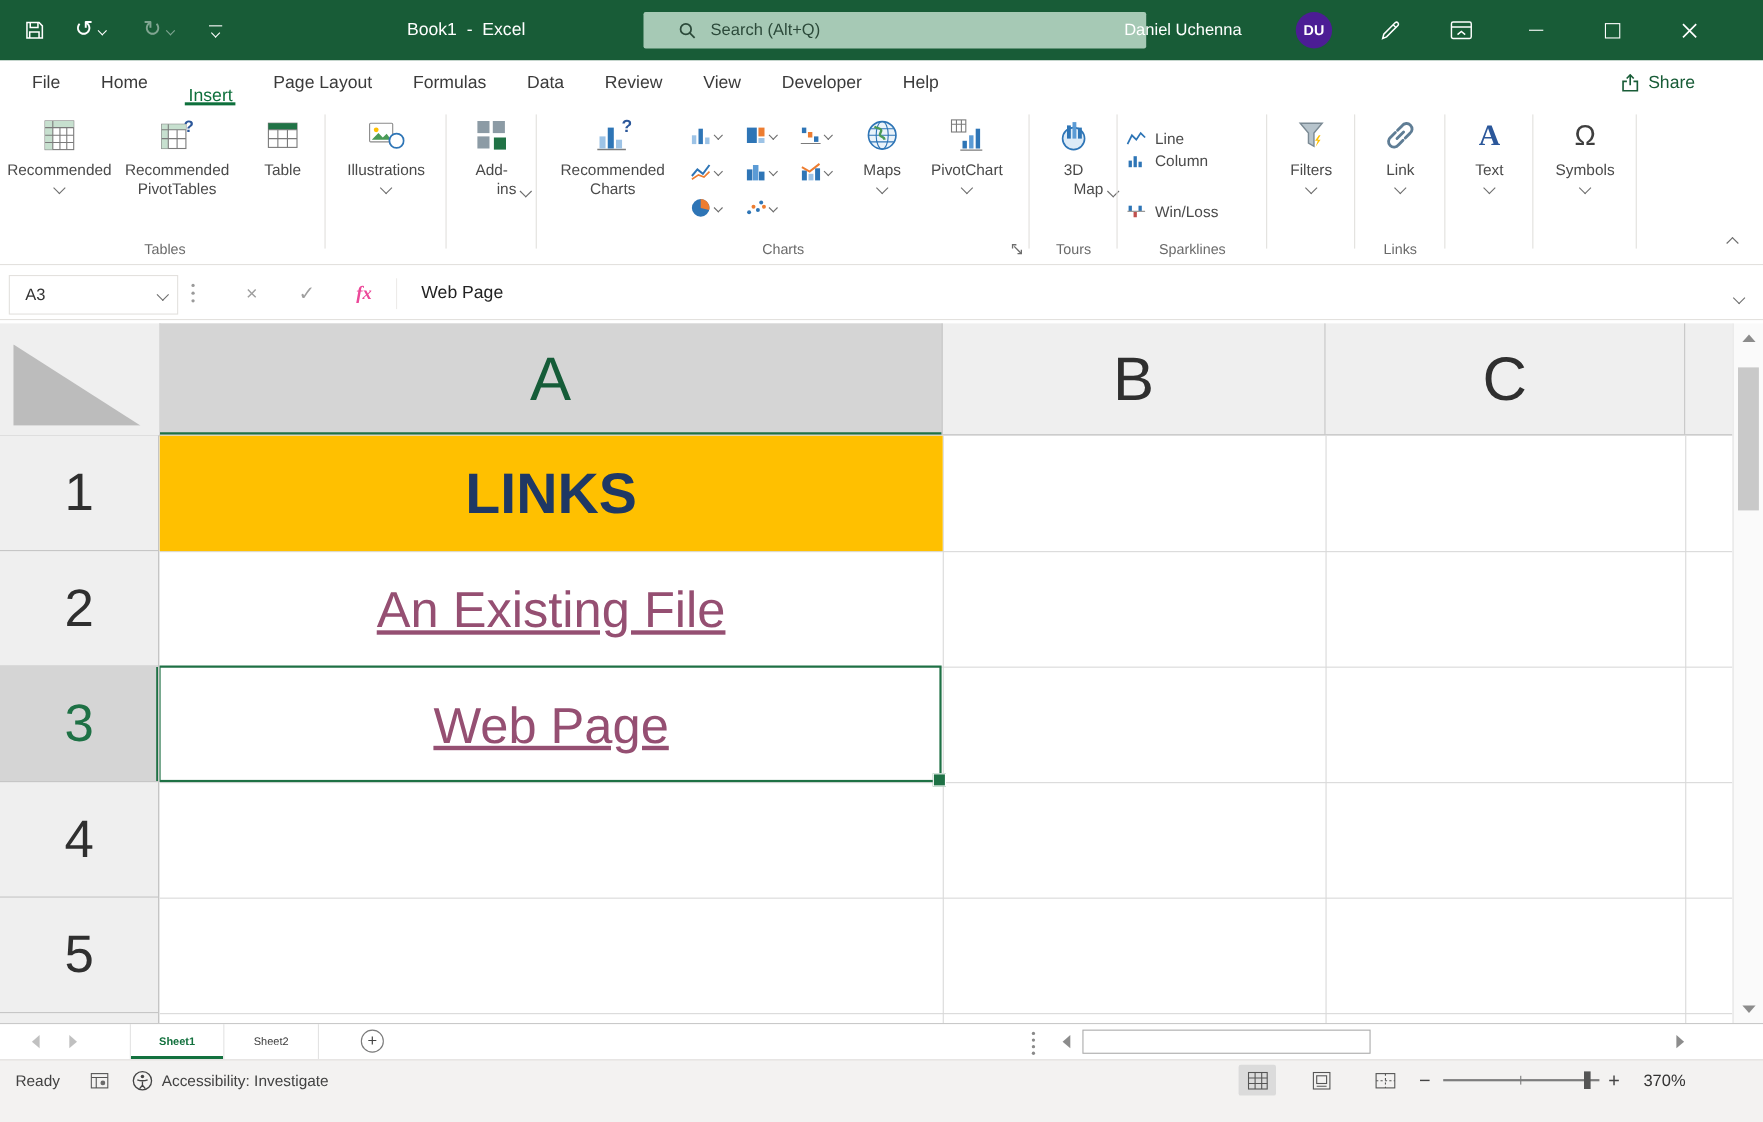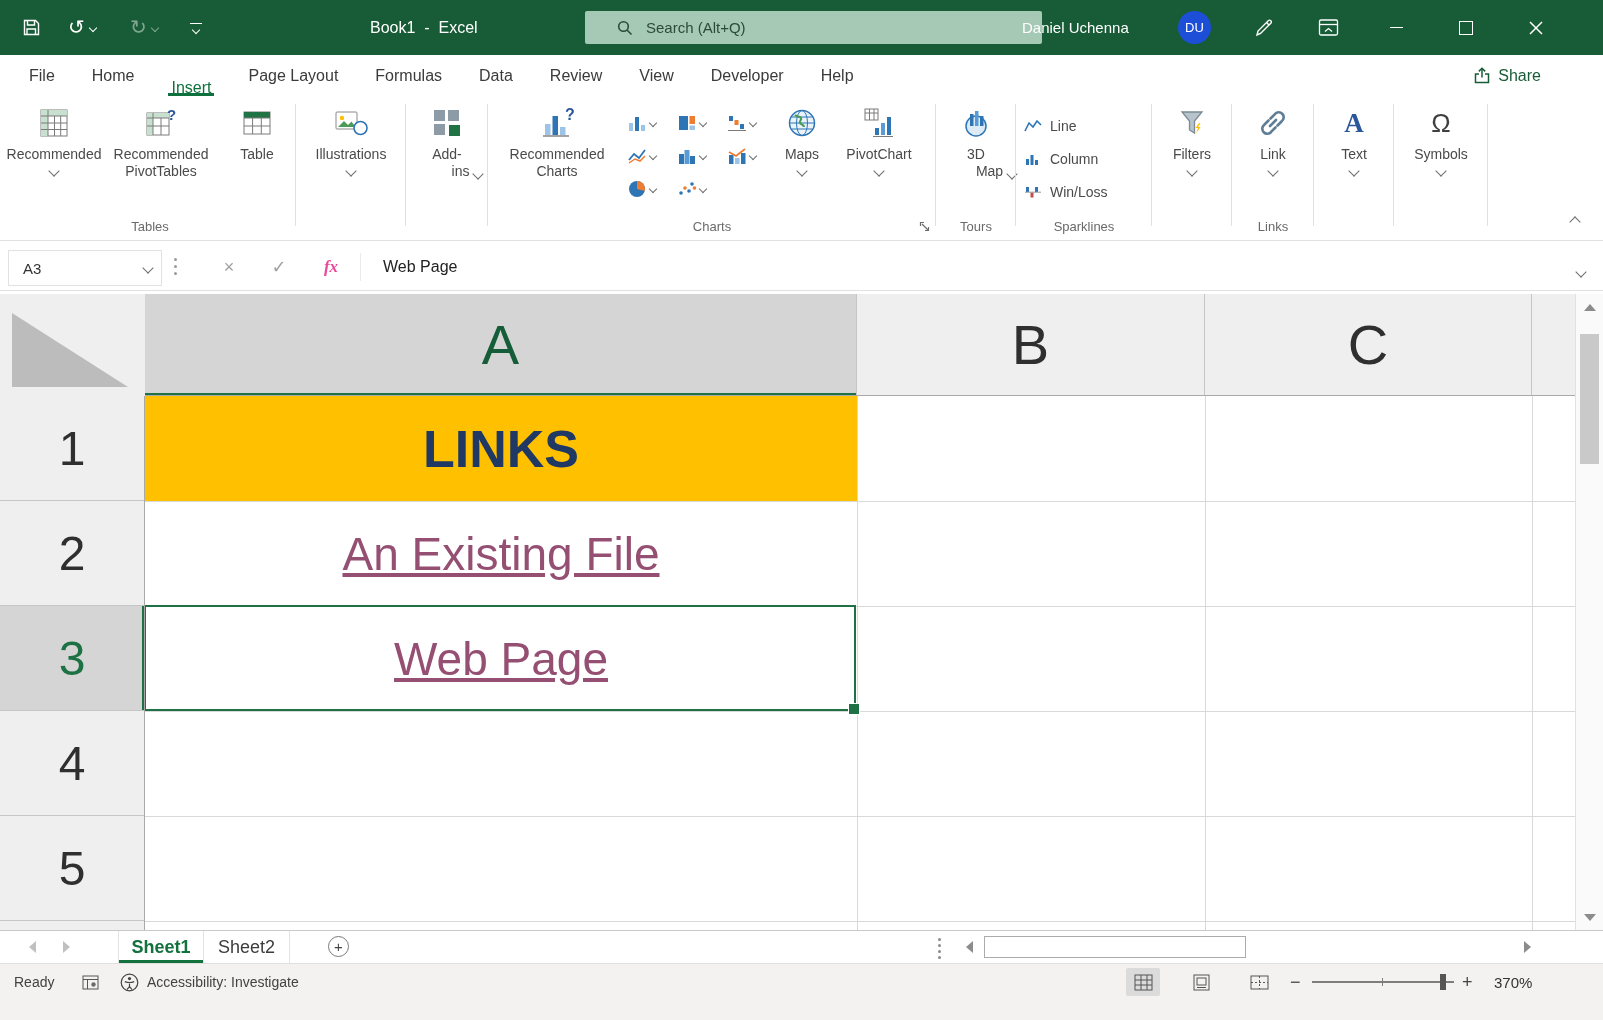--- a/index.html
+++ b/index.html
@@ -13,22 +13,22 @@
   .chev.up{transform:rotate(225deg);}
   .chev.w{border-color:#fff;width:5px;height:5px;}
   .chev.mini{width:5px;height:5px;margin-left:3px;}
 
   
   .titlebar{position:absolute;top:0;left:0;width:1603px;height:55px;background:#185C37;color:#fff;}
   .titlebar .abs{position:absolute;top:0;height:55px;display:flex;align-items:center;gap:6px;}
   .doc-title{font-size:16px;white-space:pre;}
   .searchbox{position:absolute;left:585px;top:11px;width:425px;height:33px;background:#A6C9B5;border-radius:2px;
     display:flex;align-items:center;padding-left:32px;gap:13px;color:#2C4A3A;font-size:15px;}
-  .avatar{position:absolute;left:1178px;top:11px;width:33px;height:33px;border-radius:50%;background:#1d4ed8;
-    display:flex;align-items:center;justify-content:center;font-size:13px;font-weight:normal;color:#fff;}
+  .avatar{position:absolute;left:1178px;top:11px;width:33px;height:33px;border-radius:50%;background:#4c1d95;
+    display:flex;align-items:center;justify-content:center;font-size:13px;font-weight:bold;color:#fff;}
   .winbtn{position:absolute;top:0;width:46px;height:55px;display:flex;align-items:center;justify-content:center;}
   .glyph20{font-size:20px;line-height:1;}
 
   
   .rtabs{position:absolute;top:55px;left:0;width:1603px;height:41px;background:#fff;display:flex;align-items:stretch;
     padding-left:26px;font-size:16px;color:#3b3b3b;}
   .rtab{position:relative;display:flex;align-items:center;padding:0 3px;margin-right:31px;}
   .rtab.active{color:#0E703C;margin-top:24px;}
   .rtab.active::after{content:"";position:absolute;left:0;right:0;bottom:0;height:3px;background:#0E703C;}
   .share{position:absolute;right:62px;top:55px;height:41px;display:flex;align-items:center;gap:7px;color:#185C37;font-size:16px;}
@@ -94,21 +94,21 @@
   .tri-up{width:0;height:0;border-left:6px solid transparent;border-right:6px solid transparent;border-bottom:7px solid #8C8C8C;}
   .tri-down{width:0;height:0;border-left:6px solid transparent;border-right:6px solid transparent;border-top:7px solid #8C8C8C;}
   .tri-left{width:0;height:0;border-top:6px solid transparent;border-bottom:6px solid transparent;border-right:7px solid #8C8C8C;}
   .tri-right{width:0;height:0;border-top:6px solid transparent;border-bottom:6px solid transparent;border-left:7px solid #8C8C8C;}
   .tri-dis{opacity:.55;}
 
   
   .tabbar{position:absolute;top:930px;left:0;width:1603px;height:33px;background:#fff;border-top:1px solid #C9C9C9;box-sizing:border-box;}
   .tb-abs{position:absolute;top:0;height:32px;display:flex;align-items:center;justify-content:center;}
   .stab{position:absolute;top:0;height:32px;display:flex;align-items:center;justify-content:center;
-    font-size:18px;color:#3d3d3d;border-right:1px solid #E3E3E3;box-sizing:border-box;}
+    font-size:10px;color:#3d3d3d;border-right:1px solid #E3E3E3;box-sizing:border-box;}
   .stab.active{color:#13713E;font-weight:bold;box-shadow:inset 0 -3px 0 #13713E;border-left:1px solid #E3E3E3;}
   .addsheet{position:absolute;left:328px;top:5px;width:21px;height:21px;border:1px solid #7a7a7a;border-radius:50%;
     display:flex;align-items:center;justify-content:center;font-size:15px;color:#444;}
   .tsplit{position:absolute;left:938px;top:7px;display:flex;flex-direction:column;gap:3px;}
   .tsplit i{width:3px;height:3px;background:#8a8a8a;border-radius:50%;}
   .hs-thumb{position:absolute;left:984px;top:5px;width:262px;height:22px;background:#fff;border:1px solid #ABABAB;box-sizing:border-box;}
 
   
   .statusbar{position:absolute;top:963px;left:0;width:1603px;height:57px;background:#F3F2F1;
     border-top:1px solid #E1DFDD;box-sizing:border-box;font-size:14px;color:#424242;}
@@ -447,21 +447,21 @@
       <div class="glabel">Tours</div>
     </div>
 
     <div class="rgroup" style="left:1016px;width:136px;">
       <button class="sbtn" style="top:16px;">
         <svg width="18" height="16" viewBox="0 0 18 16">
             <polyline points="1,13 5,5 9,9 13,3 17,7" stroke="#2E75B6" stroke-width="1.6" fill="none"></polyline>
           </svg>
         <span>Line</span>
       </button>
-      <button class="sbtn" style="top:49px;">
+      <button class="sbtn" style="top:36px;">
         <svg width="18" height="16" viewBox="0 0 18 16">
             <rect x="2" y="8" width="3" height="6" fill="#2E75B6"></rect>
             <rect x="6.5" y="4" width="3" height="10" fill="#2E75B6"></rect>
             <rect x="11" y="9" width="3" height="5" fill="#2E75B6"></rect>
           </svg>
         <span>Column</span>
       </button>
       <button class="sbtn" style="top:82px;">
         <svg width="18" height="16" viewBox="0 0 18 16">
             <rect x="2" y="3" width="3" height="5" fill="#2E75B6"></rect>

